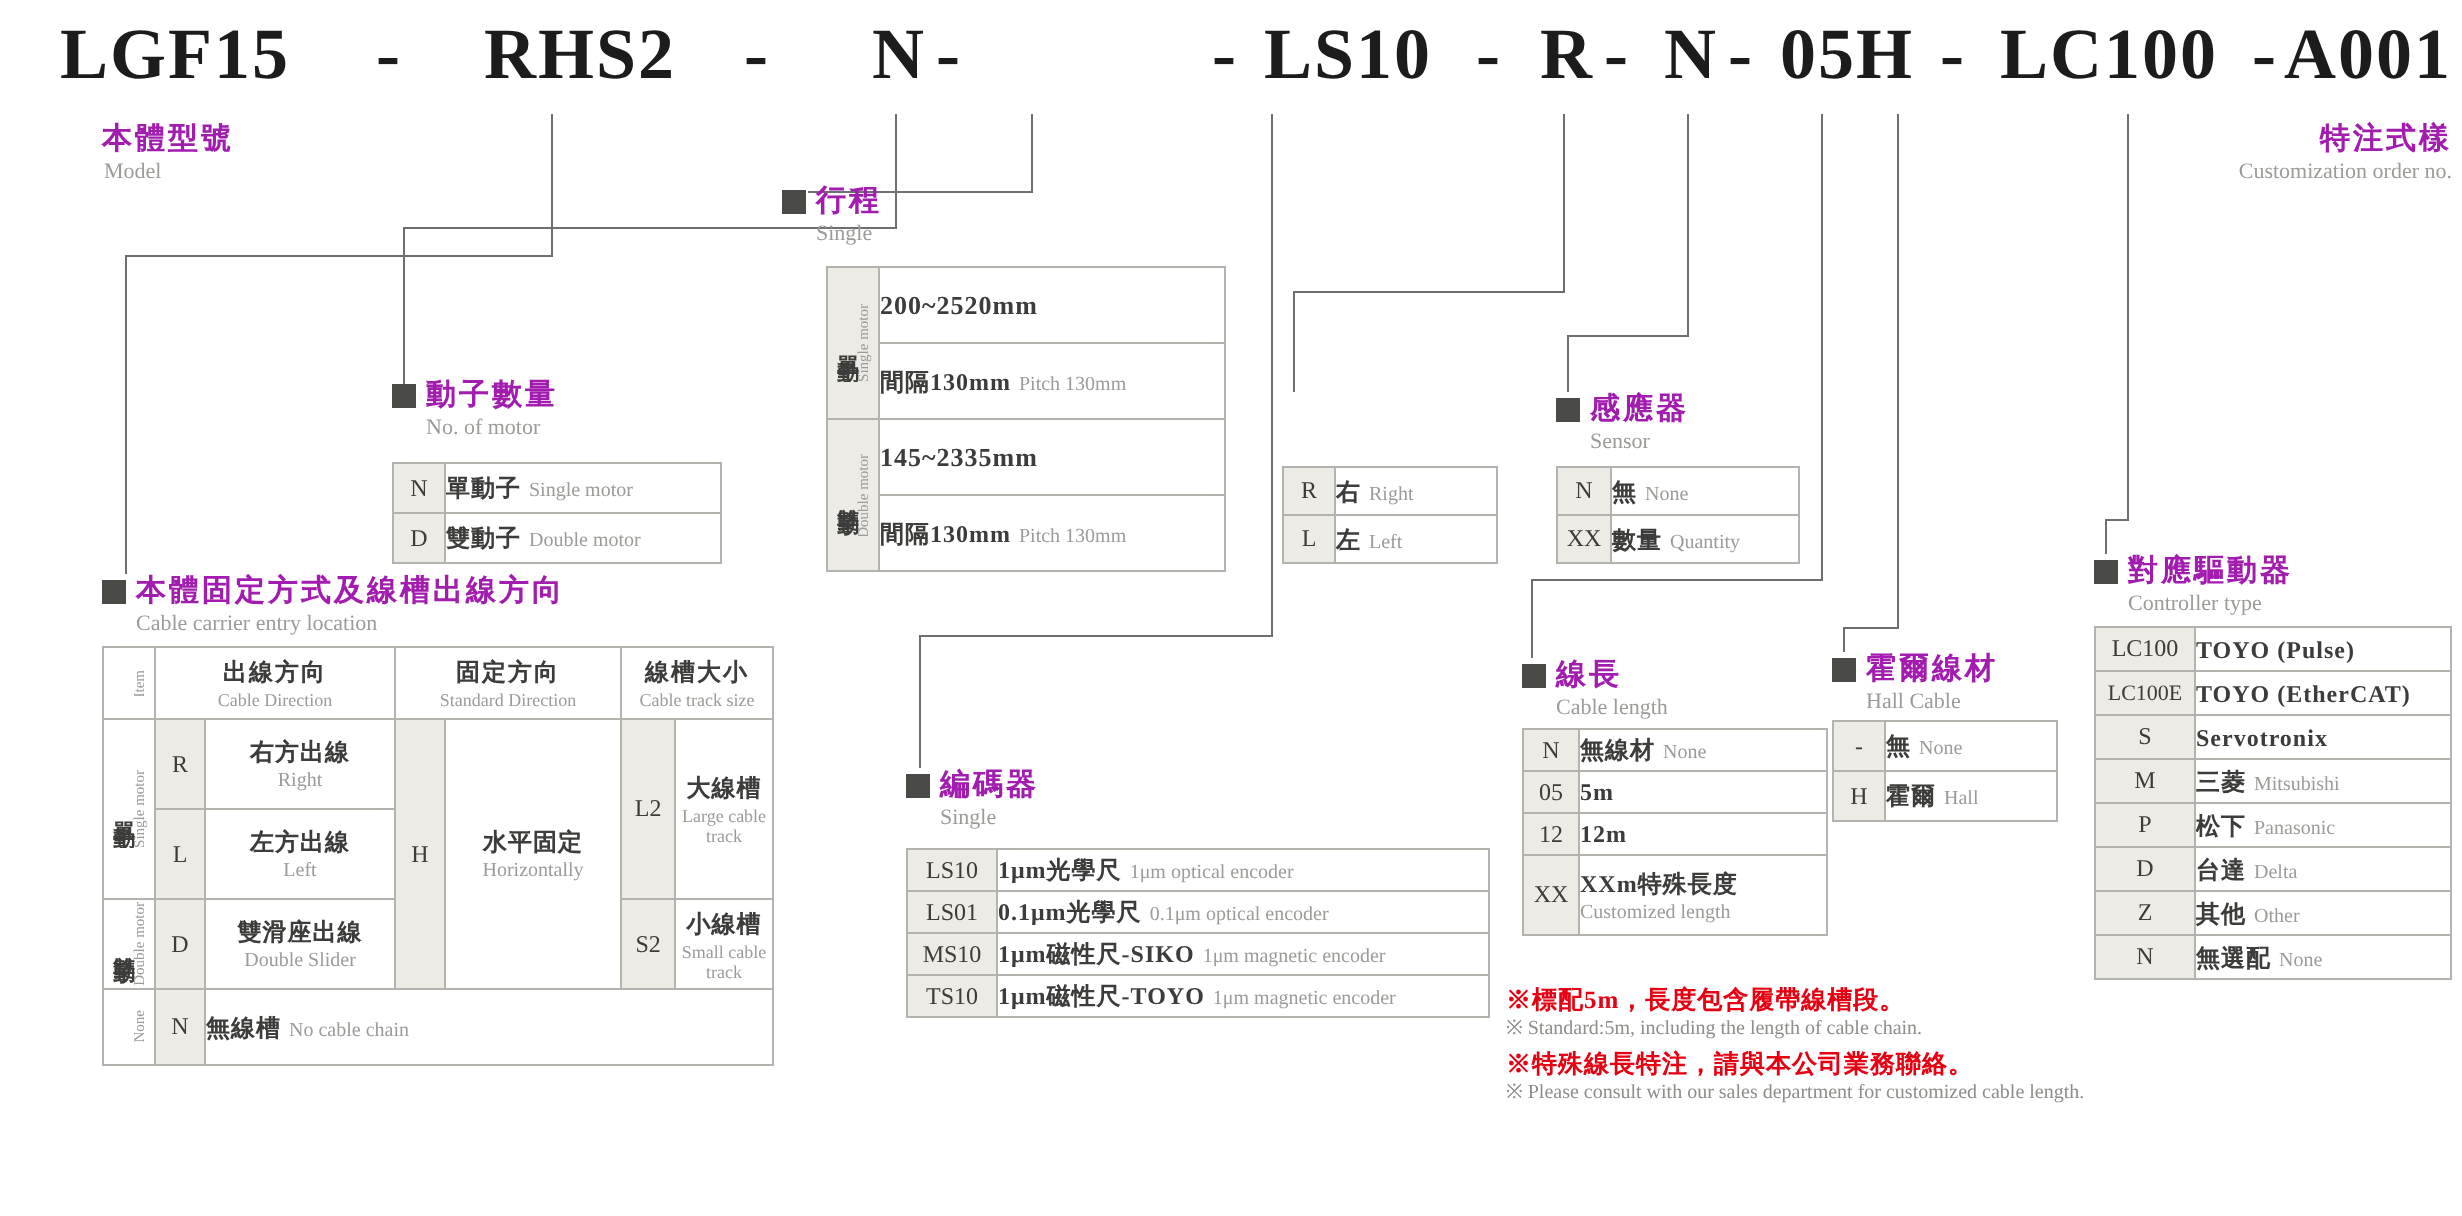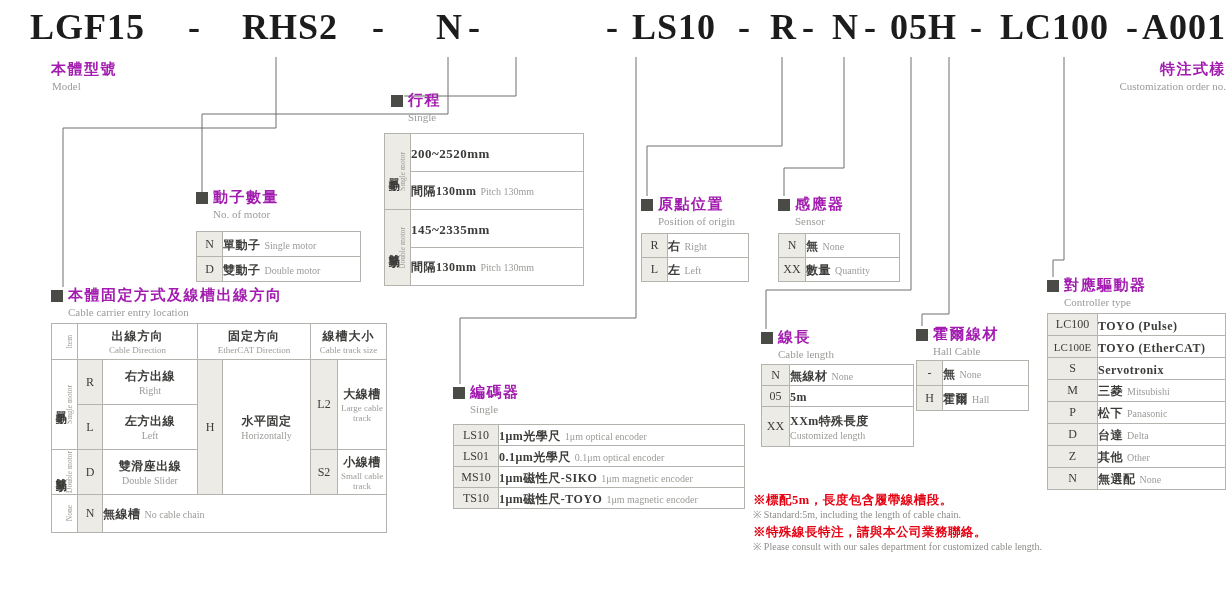--- a/index.html
+++ b/index.html
@@ -85,21 +85,21 @@
     <div class="sec-en">Customization order no.</div>
   </div>
 
   <div class="sec" style="left:375px;top:91px">
     <div class="sec-row">
         <span class="sq"></span>
       <span class="sec-zh">行程</span>
       </div>
     <div class="sec-en">Single</div>
   </div>
-  <table class="spec" style="left:368px;top:133px;width:200px">
+  <table class="spec" style="left:397px;top:133px;width:200px">
     <colgroup>
         <col style="width:26px">
         <col>
       </colgroup>
     <tbody>
         <tr style="height:38px">
       <td class="graybg" rowspan="2">
         <div class="rot-wrap">
               <span class="rot-zh">單動子</span>
               <span class="rot-en">Single motor</span>
@@ -142,27 +142,20 @@
       <td class="codecell">N</td>
       <td class="cell-in"><span class="zh-b">單動子</span> <span class="en-g">Single motor</span></td>
     </tr>
     <tr style="height:25px">
       <td class="codecell">D</td>
       <td class="cell-in"><span class="zh-b">雙動子</span> <span class="en-g">Double motor</span></td>
     </tr>
   </tbody>
     </table>
 
-  <div class="sec" style="left:625px;top:195px">
-    <div class="sec-row">
-        <span class="sq"></span>
-      <span class="sec-zh">原點位置</span>
-      </div>
-    <div class="sec-en">Position of origin</div>
-  </div>
   <table class="spec" style="left:625px;top:233px;width:108px">
     <colgroup>
         <col style="width:26px">
         <col>
       </colgroup>
     <tbody>
         <tr style="height:24px">
       <td class="codecell">R</td>
       <td class="cell-in"><span class="zh-b">右</span> <span class="en-g">Right</span></td>
     </tr>
@@ -221,21 +214,21 @@
               <span class="rot-zh">項目</span>
               <span class="rot-en">Item</span>
             </div>
       </th>
       <th colspan="2">
         <div class="hzh">出線方向</div>
         <div class="hen">Cable Direction</div>
       </th>
       <th colspan="2">
         <div class="hzh">固定方向</div>
-        <div class="hen">EtherCAT Direction</div>
+        <div class="hen">Standard Direction</div>
       </th>
       <th colspan="2">
         <div class="hzh">線槽大小</div>
         <div class="hen">Cable track size</div>
       </th>
     </tr>
     <tr style="height:45px">
       <td rowspan="2" class="whitebg">
         <div class="rot-wrap">
               <span class="rot-zh">單動子</span>
@@ -345,20 +338,24 @@
       </colgroup>
     <tbody>
         <tr style="height:21px">
       <td class="codecell">N</td>
       <td class="cell-in"><span class="zh-b">無線材</span> <span class="en-g">None</span></td>
     </tr>
     <tr style="height:21px">
       <td class="codecell">05</td>
       <td class="cell-in"><span class="zh-b">5m</span></td>
     </tr>
+    <tr style="height:21px">
+      <td class="codecell">12</td>
+      <td class="cell-in"><span class="zh-b">12m</span></td>
+    </tr>
     <tr style="height:40px">
       <td class="codecell">XX</td>
       <td class="cell-in">
         <div class="zh-b">XXm特殊長度</div>
         <div class="en-g">Customized length</div>
       </td>
     </tr>
   </tbody>
     </table>
 

